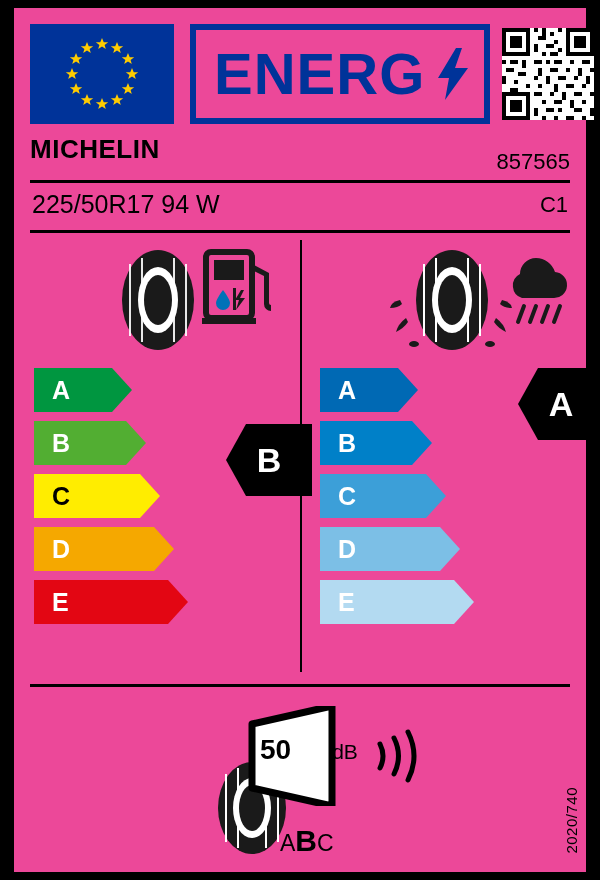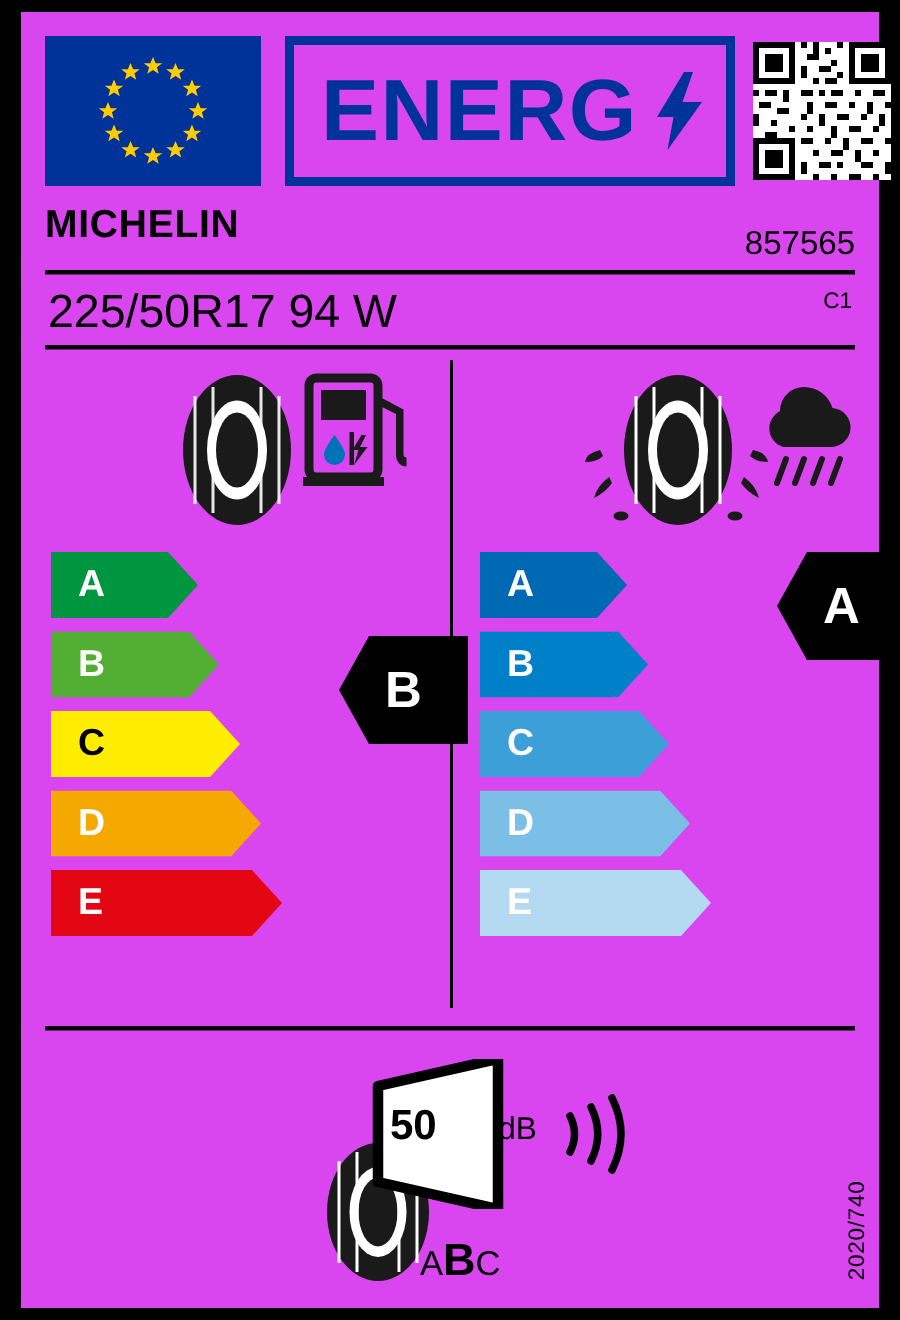--- a/index.html
+++ b/index.html
@@ -12,21 +12,21 @@
     height: 880px;
     font-family: "Liberation Sans", sans-serif;
     overflow: hidden;
   }
   .label {
     position: absolute;
     left: 14px;
     top: 8px;
     width: 572px;
     height: 864px;
-    background: #d946ef;
+    background: #ec4899;
     box-sizing: border-box;
   }
 
   
   .header {
     position: absolute;
     left: 16px;
     top: 16px;
     width: 540px;
     height: 100px;
@@ -117,28 +117,28 @@
     position: absolute;
     left: 16px;
     top: 182px;
     width: 540px;
     height: 36px;
   }
   .size {
     position: absolute;
     left: 2px;
     top: 0;
-    font-size: 31px;
+    font-size: 25px;
     color: #000;
   }
   .class {
     position: absolute;
     right: 2px;
     top: 2px;
-    font-size: 15px;
+    font-size: 22px;
     color: #000;
   }
 
   
   .divider {
     position: absolute;
     left: 286px;
     top: 232px;
     width: 2px;
     height: 432px;

